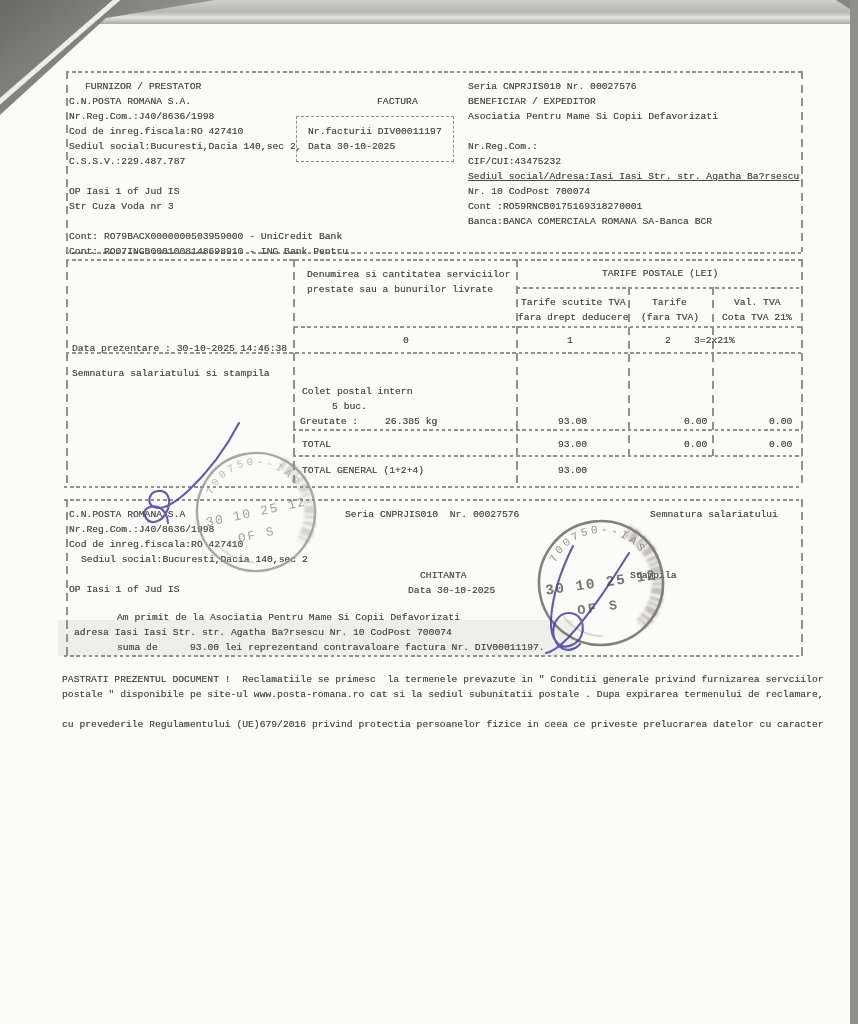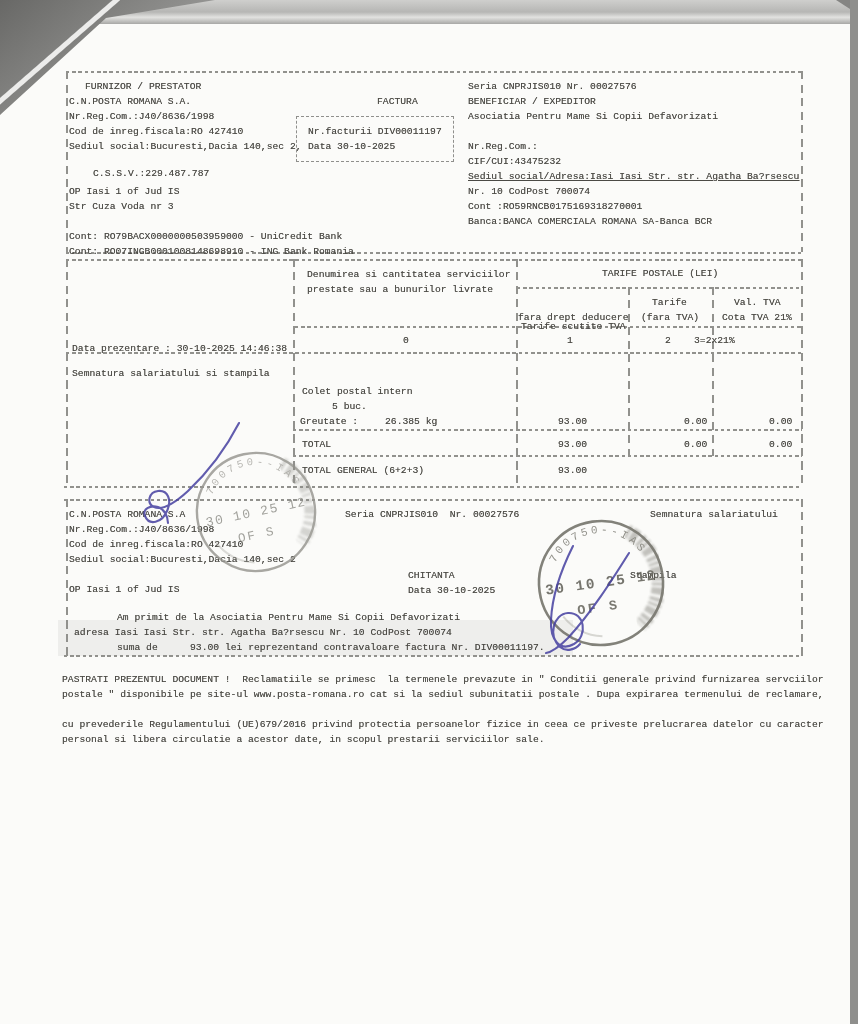--- a/index.html
+++ b/index.html
@@ -35,25 +35,25 @@
   <div class="hl" style="left:66px;top:252px;width:736px;"></div>
   <div class="vl" style="left:66px;top:71px;height:181px;"></div>
   <div class="vl" style="left:801px;top:71px;height:181px;"></div>
 
   <div class="t" style="left:85px;top:79px;">FURNIZOR / PRESTATOR</div>
   <div class="t" style="left:69px;top:94px;">C.N.POSTA ROMANA S.A.</div>
   <div class="t" style="left:377px;top:94px;">FACTURA</div>
   <div class="t" style="left:69px;top:109px;">Nr.Reg.Com.:J40/8636/1998</div>
   <div class="t" style="left:69px;top:124px;">Cod de inreg.fiscala:RO 427410</div>
   <div class="t" style="left:69px;top:139px;">Sediul social:Bucuresti,Dacia 140,sec 2,</div>
-  <div class="t" style="left:69px;top:166px;margin-left:24px;">C.S.S.V.:229.487.787</div>
+  <div class="t" style="left:69px;top:154px;">C.S.S.V.:229.487.787</div>
   <div class="t" style="left:69px;top:184px;">OP Iasi 1 of Jud IS</div>
   <div class="t" style="left:69px;top:199px;">Str Cuza Voda nr 3</div>
   <div class="t" style="left:69px;top:229px;">Cont: RO79BACX0000000503959000 - UniCredit Bank</div>
-  <div class="t" style="left:69px;top:244px;">Cont: RO07INGB0001008148698910 - ING Bank Romania</div>
+  <div class="t" style="left:69px;top:244px;">Cont: RO07INGB0001008148698910 - ING Bank Pentru</div>
 
   <div class="dbox" style="left:296px;top:116px;width:156px;height:44px;"></div>
   <div class="t" style="left:308px;top:124px;">Nr.facturii DIV00011197</div>
   <div class="t" style="left:308px;top:139px;">Data 30-10-2025</div>
 
   <div class="t" style="left:468px;top:79px;">Seria CNPRJIS010 Nr. 00027576</div>
   <div class="t" style="left:468px;top:94px;">BENEFICIAR / EXPEDITOR</div>
   <div class="t" style="left:468px;top:109px;">Asociatia Pentru Mame Si Copii Defavorizati</div>
   <div class="t" style="left:468px;top:139px;">Nr.Reg.Com.:</div>
   <div class="t" style="left:468px;top:154px;">CIF/CUI:43475232</div>
@@ -73,21 +73,21 @@
   <div class="vl" style="left:801px;top:259px;height:227px;"></div>
   <div class="vl" style="left:293px;top:259px;height:227px;"></div>
   <div class="vl" style="left:516px;top:259px;height:227px;"></div>
   <div class="vl" style="left:628px;top:287px;height:169px;"></div>
   <div class="vl" style="left:712px;top:287px;height:169px;"></div>
 
   <div class="t" style="left:307px;top:267px;">Denumirea si cantitatea serviciilor</div>
   <div class="t" style="left:307px;top:282px;">prestate sau a bunurilor livrate</div>
   <div class="t" style="left:602px;top:266px;">TARIFE POSTALE (LEI)</div>
   <div class="t" style="left:72px;top:293px;margin-top:48px;">Data prezentare : 30-10-2025 14:46:38</div>
-  <div class="t" style="left:521px;top:295px;margin-top:24px;">Tarife scutite TVA</div>
+  <div class="t" style="left:521px;top:295px;">Tarife scutite TVA</div>
   <div class="t" style="left:518px;top:310px;">fara drept deducere</div>
   <div class="t" style="left:652px;top:295px;">Tarife</div>
   <div class="t" style="left:641px;top:310px;">(fara TVA)</div>
   <div class="t" style="left:734px;top:295px;">Val. TVA</div>
   <div class="t" style="left:722px;top:310px;">Cota TVA 21%</div>
   <div class="t" style="left:403px;top:333px;">0</div>
   <div class="t" style="left:567px;top:333px;">1</div>
   <div class="t" style="left:665px;top:333px;">2</div>
   <div class="t" style="left:694px;top:333px;">3=2x21%</div>
 
@@ -96,47 +96,46 @@
   <div class="t" style="left:332px;top:399px;">5 buc.</div>
   <div class="t" style="left:300px;top:414px;">Greutate :</div>
   <div class="t" style="left:385px;top:414px;">26.385 kg</div>
   <div class="t" style="left:558px;top:414px;">93.00</div>
   <div class="t" style="left:684px;top:414px;">0.00</div>
   <div class="t" style="left:769px;top:414px;">0.00</div>
   <div class="t" style="left:302px;top:437px;">TOTAL</div>
   <div class="t" style="left:558px;top:437px;">93.00</div>
   <div class="t" style="left:684px;top:437px;">0.00</div>
   <div class="t" style="left:769px;top:437px;">0.00</div>
-  <div class="t" style="left:302px;top:463px;">TOTAL GENERAL (6+2+3)</div>
+  <div class="t" style="left:302px;top:463px;">TOTAL GENERAL (1+2+4)</div>
   <div class="t" style="left:558px;top:463px;">93.00</div>
 
   <div class="hl" style="left:64px;top:499px;width:738px;"></div>
   <div class="hl" style="left:64px;top:655px;width:738px;"></div>
   <div class="vl" style="left:66px;top:499px;height:157px;"></div>
   <div class="vl" style="left:801px;top:499px;height:157px;"></div>
 
   <div class="t" style="left:69px;top:507px;">C.N.POSTA ROMANA S.A</div>
   <div class="t" style="left:345px;top:507px;">Seria CNPRJIS010  Nr. 00027576</div>
   <div class="t" style="left:650px;top:507px;">Semnatura salariatului</div>
   <div class="t" style="left:69px;top:522px;">Nr.Reg.Com.:J40/8636/1998</div>
   <div class="t" style="left:69px;top:537px;">Cod de inreg.fiscala:RO 427410</div>
-  <div class="t" style="left:69px;top:552px;">Sediul social:Bucuresti,Dacia 140,sec 2</div>
-  <div class="t" style="left:408px;top:568px;">CHITANTA</div>
+  <div class="t" style="left:81px;top:552px;">Sediul social:Bucuresti,Dacia 140,sec 2</div>
+  <div class="t" style="left:420px;top:568px;">CHITANTA</div>
   <div class="t" style="left:630px;top:568px;">Stampila</div>
   <div class="t" style="left:69px;top:582px;">OP Iasi 1 of Jud IS</div>
   <div class="t" style="left:408px;top:583px;">Data 30-10-2025</div>
   <div class="t" style="left:117px;top:610px;">Am primit de la Asociatia Pentru Mame Si Copii Defavorizati</div>
   <div class="t" style="left:74px;top:625px;">adresa Iasi Iasi Str. str. Agatha Ba?rsescu Nr. 10 CodPost 700074</div>
   <div class="t" style="left:117px;top:640px;">suma de</div>
   <div class="t" style="left:190px;top:640px;">93.00 lei reprezentand contravaloare factura Nr. DIV00011197.</div>
 
   <div class="t" style="left:62px;top:672px;">PASTRATI PREZENTUL DOCUMENT !  Reclamatiile se primesc  la termenele prevazute in " Conditii generale privind furnizarea servciilor</div>
   <div class="t" style="left:62px;top:687px;">postale " disponibile pe site-ul www.posta-romana.ro cat si la sediul subunitatii postale . Dupa expirarea termenului de reclamare,</div>
   <div class="t" style="left:62px;top:717px;">cu prevederile Regulamentului (UE)679/2016 privind protectia persoanelor fizice in ceea ce priveste prelucrarea datelor cu caracter</div>
-  <div class="t" style="left:62px;top:732px;">personal si libera circulatie a acestor date, in scopul prestarii serviciilor sale.</div>
 
   <svg width="128" height="128" viewBox="0 0 128 128" style="left:192px;top:448px;">
     <defs>
       <path id="arcA" d="M 21.4,44.1 A 47,47 0 0 1 106.6,44.1" fill="none"></path>
       <filter id="blurA">
           <feGaussianBlur stdDeviation="1.3"></feGaussianBlur>
         </filter>
     </defs>
     <g transform="rotate(-12 64 64)" opacity="0.82">
       <circle cx="64" cy="64" r="59" fill="none" stroke="#96958f" stroke-width="2.4"></circle>

